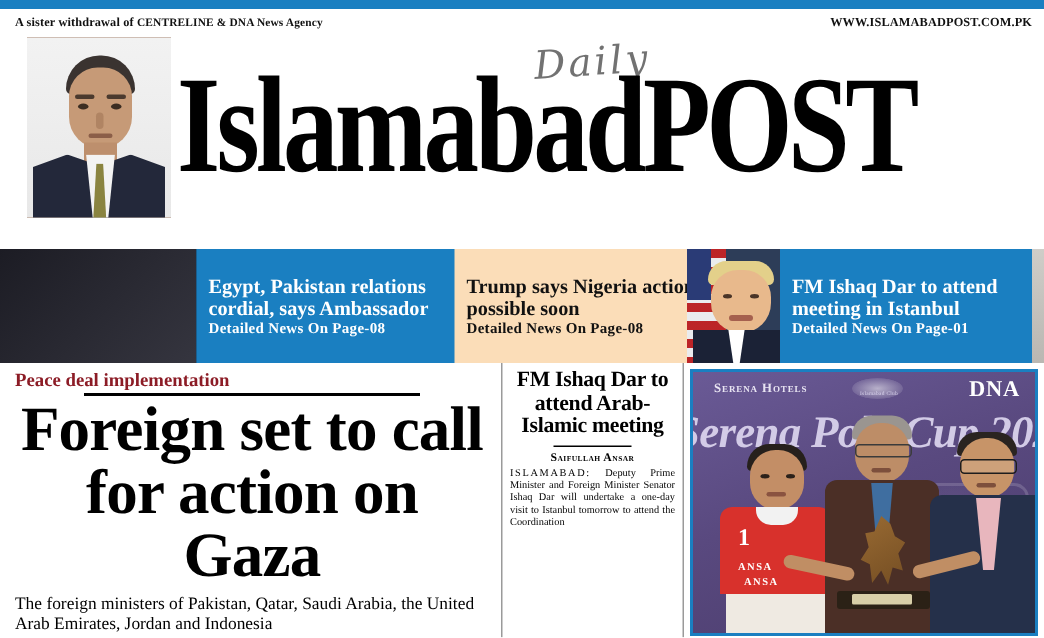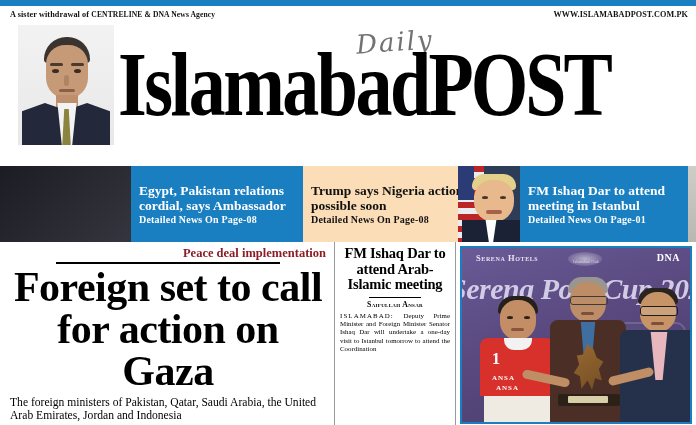--- a/index.html
+++ b/index.html
@@ -128,21 +128,21 @@
   .dar{flex:1;background:#d9d7d2;position:relative;overflow:hidden;}
   .dar .bg{position:absolute;inset:0;background:linear-gradient(#cfcdc8,#b9b7b2);}
 
   
   .body{position:absolute;left:0;top:244px;width:696px;height:181px;}
 
   .lead{
     position:absolute;left:6px;top:0;width:324px;height:181px;box-sizing:border-box;padding:0 4px;
   }
   .kicker{
-    text-align:right;font-size:12.5px;font-weight:bold;color:#8c1c26;
+    text-align:left;font-size:12.5px;font-weight:bold;color:#8c1c26;
     font-family:"Liberation Serif", serif;margin:2px 0 1px 0;
   }
   .kicker-rule{
     width:224px;margin:0 auto 2px auto;border-top:2px solid #000;
   }
   .lead h1{
     margin:0;text-align:center;
     font-family:"Liberation Serif", serif;
     font-size:42px;line-height:42px;font-weight:bold;color:#000;
     letter-spacing:-.5px;
@@ -185,21 +185,21 @@
   .photo{position:absolute;inset:0;overflow:hidden;
     background:linear-gradient(160deg,#6a5a96 0%,#59497f 45%,#4a3c6c 100%);}
   .photo .banner-top{position:absolute;left:0;top:0;width:100%;height:22px;}
   .photo .serena{position:absolute;left:14px;top:5px;font-size:8.5px;font-weight:bold;
     color:#e8e4f2;letter-spacing:.6px;font-variant:small-caps;}
   .photo .clublogo{position:absolute;left:106px;top:4px;width:34px;height:14px;
     background:radial-gradient(ellipse at 50% 50%, rgba(255,255,255,.55), rgba(255,255,255,.12) 70%, transparent 72%);
     border-radius:50%;}
   .photo .clubtxt{position:absolute;left:104px;top:12px;width:40px;text-align:center;
     font-size:3.6px;color:#dcd6ef;letter-spacing:.2px;}
-  .photo .dna{position:absolute;right:10px;top:4px;font-size:10px;font-weight:bold;color:#ffffff;letter-spacing:.5px;}
+  .photo .dna{position:absolute;right:10px;top:4px;font-size:15px;font-weight:bold;color:#ffffff;letter-spacing:.5px;}
   .photo .cuptitle{position:absolute;left:-12px;top:26px;width:260px;
     font-family:"Liberation Serif", serif;font-style:italic;font-weight:bold;
     font-size:30px;line-height:30px;color:#d9d2ec;opacity:.95;letter-spacing:-.5px;white-space:nowrap;}
   .photo .horseghost{position:absolute;right:4px;top:74px;width:80px;height:80px;
     border:2px solid rgba(255,255,255,.16);border-radius:10px;
     background:radial-gradient(circle at 40% 40%, rgba(255,255,255,.10), transparent 60%);}
 
   .pl{position:absolute;left:18px;top:52px;width:74px;height:128px;}
   .pl .head{position:absolute;left:20px;top:0;width:36px;height:40px;background:#c38e66;border-radius:17px 17px 18px 18px;}
   .pl .hair{position:absolute;left:18px;top:-4px;width:40px;height:18px;background:#26201c;border-radius:20px 20px 4px 4px;}

